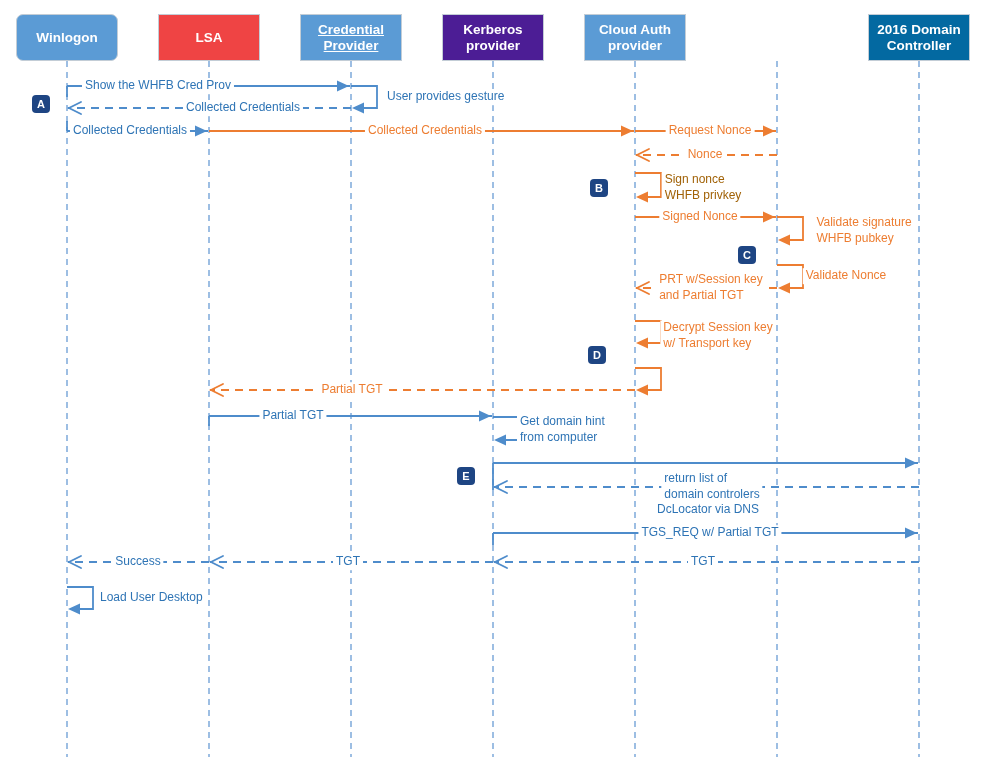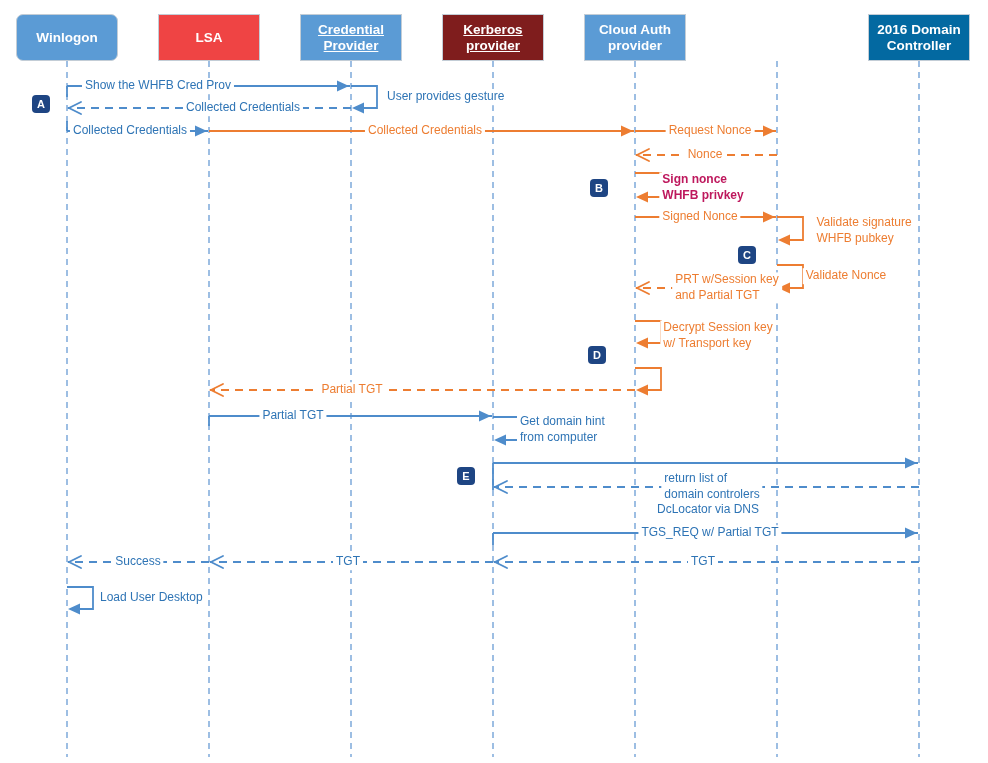--- a/index.html
+++ b/index.html
@@ -90,47 +90,47 @@
       <polyline points="67,587 93,587 93,609 75,609" fill="none" stroke="#4E8CCB" stroke-width="1.8"></polyline>
       <polygon points="68,609 80,603.5 80,614.5" fill="#4E8CCB"></polygon>
     </svg>
     <div class="msg-label" style="left: 158px; top: 86px; color: rgb(46, 116, 181);">Show the WHFB Cred Prov</div>
     <div class="msg-label left" style="left: 384px; top: 97px; color: rgb(46, 116, 181);">User provides gesture</div>
     <div class="msg-label" style="left: 243px; top: 108px; color: rgb(46, 116, 181);">Collected Credentials</div>
     <div class="msg-label" style="left: 130px; top: 131px; color: rgb(46, 116, 181);">Collected Credentials</div>
     <div class="msg-label" style="left: 425px; top: 131px; color: rgb(237, 125, 49);">Collected Credentials</div>
     <div class="msg-label" style="left: 710px; top: 131px; color: rgb(237, 125, 49);">Request Nonce</div>
     <div class="msg-label" style="left: 705px; top: 155px; color: rgb(237, 125, 49);">Nonce</div>
-    <div class="msg-label" style="left: 703px; top: 188px; color: #be185d; font-weight: bold;">Sign nonce
+    <div class="msg-label" style="left: 703px; top: 188px; color: #a16207;">Sign nonce
 WHFB privkey</div>
     <div class="msg-label" style="left: 700px; top: 217px; color: rgb(237, 125, 49);">Signed Nonce</div>
     <div class="msg-label" style="left: 864px; top: 231px; color: rgb(237, 125, 49);">Validate signature
 WHFB pubkey</div>
     <div class="msg-label" style="left: 846px; top: 276px; color: rgb(237, 125, 49);">Validate Nonce</div>
-    <div class="msg-label" style="left: 711px; top: 288px; color: rgb(237, 125, 49); margin-left: 16px;">PRT w/Session key
+    <div class="msg-label" style="left: 711px; top: 288px; color: rgb(237, 125, 49);">PRT w/Session key
 and Partial TGT</div>
     <div class="msg-label" style="left: 718px; top: 336px; color: rgb(237, 125, 49);">Decrypt Session key
 w/ Transport key</div>
     <div class="msg-label" style="left: 352px; top: 390px; color: rgb(237, 125, 49);">Partial TGT</div>
     <div class="msg-label" style="left: 293px; top: 416px; color: rgb(46, 116, 181);">Partial TGT</div>
     <div class="msg-label left" style="left: 517px; top: 430px; color: rgb(46, 116, 181);">Get domain hint
 from computer</div>
     <div class="msg-label" style="left: 708px; top: 463px; color: rgb(46, 116, 181); margin-top: 47px;">DcLocator via DNS</div>
     <div class="msg-label" style="left: 712px; top: 487px; color: rgb(46, 116, 181);">return list of
 domain controlers</div>
     <div class="msg-label" style="left: 710px; top: 533px; color: rgb(46, 116, 181);">TGS_REQ w/ Partial TGT</div>
     <div class="msg-label" style="left: 703px; top: 562px; color: rgb(46, 116, 181);">TGT</div>
     <div class="msg-label" style="left: 348px; top: 562px; color: rgb(46, 116, 181);">TGT</div>
     <div class="msg-label" style="left: 138px; top: 562px; color: rgb(46, 116, 181);">Success</div>
     <div class="msg-label left" style="left: 97px; top: 598px; color: rgb(46, 116, 181);">Load User Desktop</div>
     <div class="actor-box" style="left: 16px; background: rgb(91, 155, 213); border-color: rgb(195, 205, 214); color: rgb(255, 255, 255); border-radius: 7px;"><span>Winlogon</span></div>
     <div class="actor-box" style="left: 158px; background: #ef4444; border-color: rgb(195, 205, 214); color: rgb(255, 255, 255);"><span>LSA</span></div>
     <div class="actor-box" style="left: 300px; background: rgb(91, 155, 213); border-color: rgb(195, 205, 214); color: rgb(255, 255, 255); text-decoration: underline;"><span>Credential
 Provider</span></div>
-    <div class="actor-box" style="left: 442px; background: #7f1d1d; border-color: rgb(195, 205, 214); color: rgb(255, 255, 255); text-decoration: underline;"><span>Kerberos
+    <div class="actor-box" style="left: 442px; background: #4c1d95; border-color: rgb(195, 205, 214); color: rgb(255, 255, 255);"><span>Kerberos
 provider</span></div>
     <div class="actor-box" style="left: 584px; background: rgb(91, 155, 213); border-color: rgb(195, 205, 214); color: rgb(255, 255, 255);"><span>Cloud Auth
 provider</span></div>
     <div class="actor-box" style="left: 868px; background: #0369a1; border-color: rgb(195, 205, 214); color: rgb(255, 255, 255);"><span>2016 Domain
 Controller</span></div>
     <div class="badge" style="left: 41px; top: 104px; background: rgb(30, 69, 131); color: rgb(255, 255, 255);">A</div>
     <div class="badge" style="left: 599px; top: 188px; background: rgb(30, 69, 131); color: rgb(255, 255, 255);">B</div>
     <div class="badge" style="left: 747px; top: 255px; background: rgb(30, 69, 131); color: rgb(255, 255, 255);">C</div>
     <div class="badge" style="left: 597px; top: 355px; background: rgb(30, 69, 131); color: rgb(255, 255, 255);">D</div>
     <div class="badge" style="left: 466px; top: 476px; background: rgb(30, 69, 131); color: rgb(255, 255, 255);">E</div>

